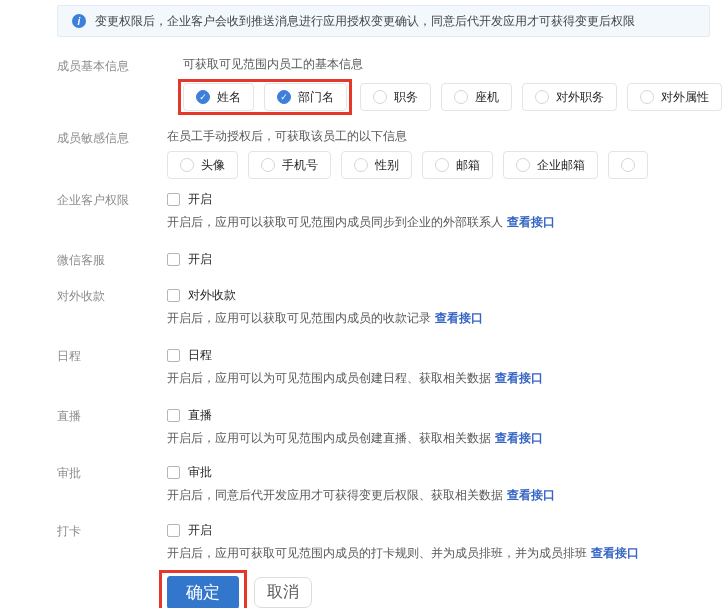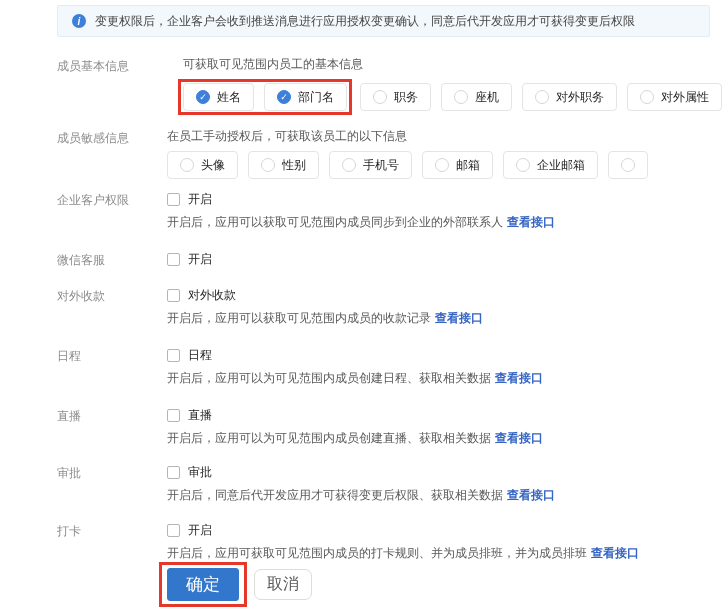--- a/index.html
+++ b/index.html
@@ -42,21 +42,21 @@
   .row-label { width: 110px; flex: none; color: #8c8c8c; padding-top: 2px; line-height: 18px; }
   .row-content { flex: 1; min-width: 0; }
   .desc { color: #595959; line-height: 18px; margin-bottom: 6px; }
   .desc2 { color: #595959; line-height: 18px; margin-top: 4px; }
 
   .mb-row1 { margin-bottom: 12px; gap: 16px; }
   .mb-row2 { margin-bottom: 10px; }
   .mb-18 { margin-bottom: 18px; }
   .mb-16 { margin-bottom: 16px; }
   .mb-15 { margin-bottom: 15px; }
-  .mb-8  { margin-bottom: 0; }
+  .mb-8  { margin-bottom: 8px; }
 
   
   .pills { display: flex; align-items: center; }
   .pill {
     display: inline-flex;
     align-items: center;
     gap: 7px;
     height: 28px;
     padding: 0 12px;
     border: 1px solid #e4e4e4;
@@ -203,25 +203,25 @@
     <div class="row-label">成员敏感信息</div>
     <div class="row-content">
       <div class="desc">在员工手动授权后，可获取该员工的以下信息</div>
       <div class="pills">
         <span class="pill">
           <span class="circle"></span>
           <span>头像</span>
         </span>
         <span class="pill">
           <span class="circle"></span>
+          <span>手机号</span>
+        </span>
+        <span class="pill">
+          <span class="circle"></span>
           <span>性别</span>
-        </span>
-        <span class="pill">
-          <span class="circle"></span>
-          <span>手机号</span>
         </span>
         <span class="pill">
           <span class="circle"></span>
           <span>邮箱</span>
         </span>
         <span class="pill">
           <span class="circle"></span>
           <span>企业邮箱</span>
         </span>
         <span class="pill">

